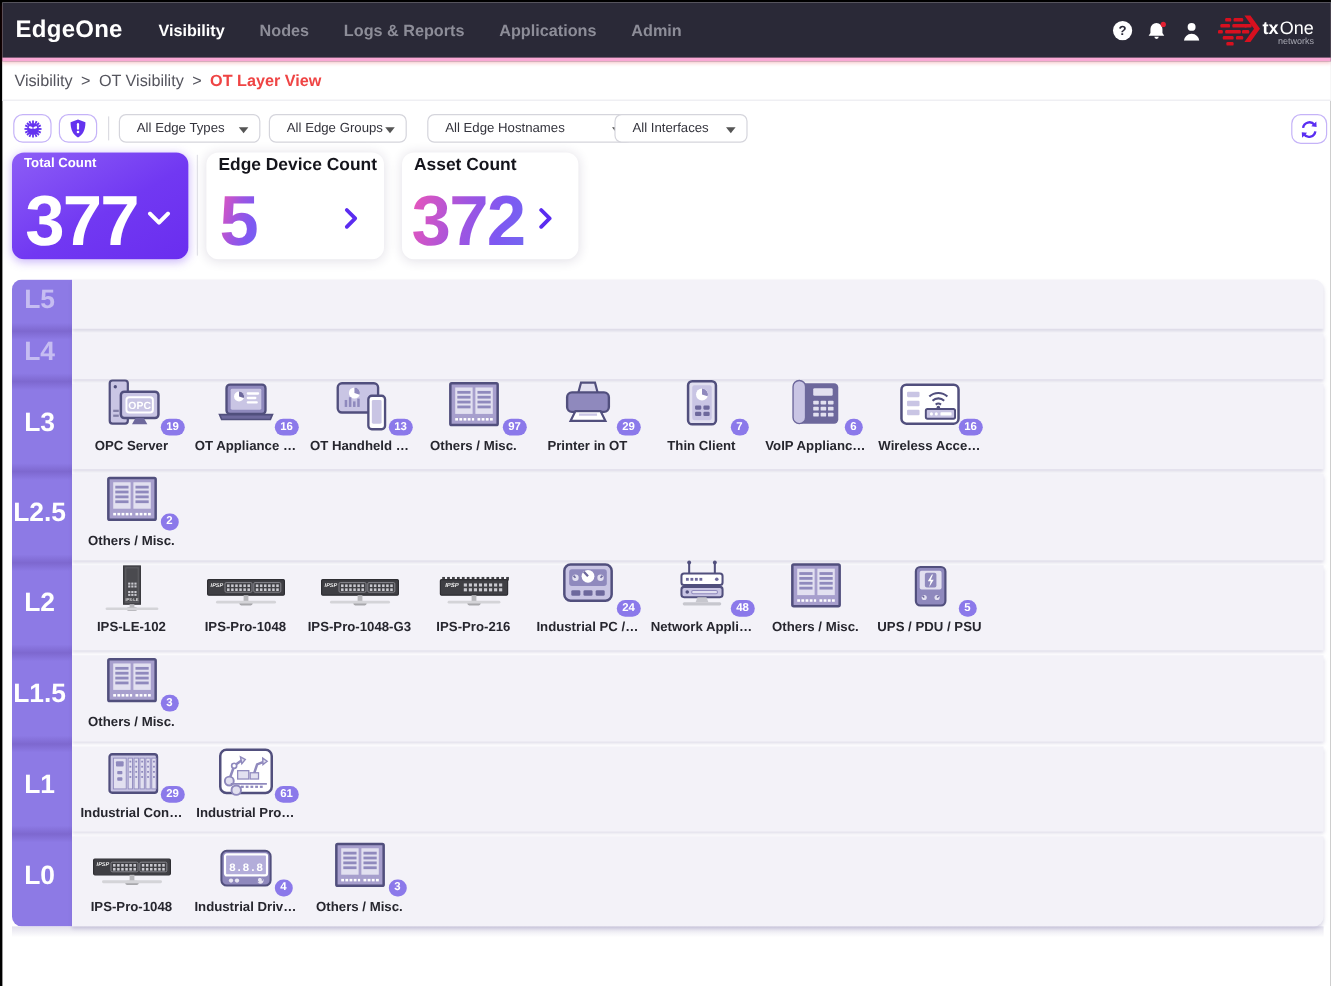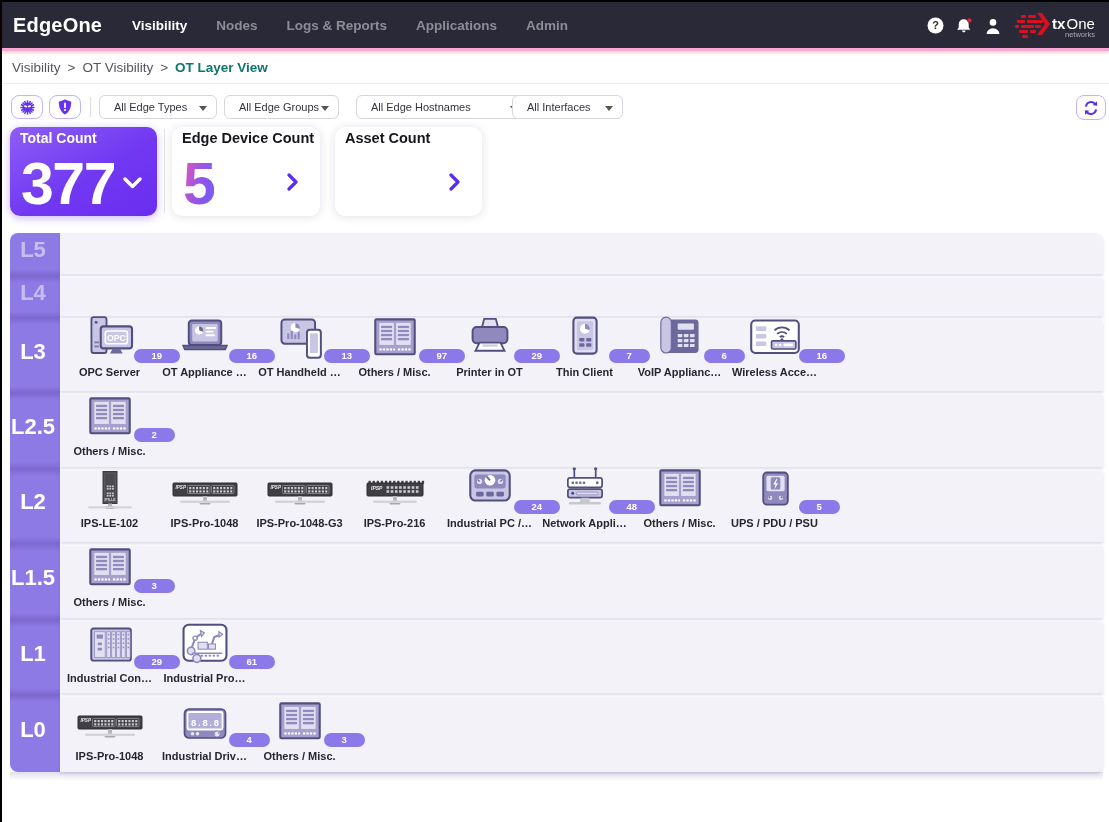--- a/index.html
+++ b/index.html
@@ -4,53 +4,53 @@
 *{margin:0;padding:0;box-sizing:border-box}
 html,body{width:1109px;height:822px;overflow:hidden;background:#000;font-family:"Liberation Sans",sans-serif}
 #app{position:absolute;left:2px;top:2px;width:1107px;height:820px;background:#fff}
 .nav{position:relative;height:49px;background:#2a2937;border-bottom:3px solid #f9a8d4;box-shadow:0 2px 3px rgba(220,20,30,.22)}
 .logo{position:absolute;left:11px;top:12px;font-size:20px;font-weight:bold;color:#fff;letter-spacing:.2px}
 .menu{position:absolute;left:130px;top:0;height:47px;display:flex;align-items:center}
 .menu span{font-size:13.5px;font-weight:bold;color:#8d8d98;margin-right:29px}
 .menu span.act{color:#fff}
 .nravi{position:absolute;top:0;height:47px;display:flex;align-items:center}
 .bc{height:33px;display:flex;align-items:center;padding-left:10px;font-size:13.5px;color:#55555e;border-bottom:1px solid #ececf1;background:#fff}
-.bc b{color:#0f766e}
+.bc b{color:#ef4444}
 .bc .sep{margin:0 7px}
 .tbar{position:relative;height:38px}
 .ibtn{position:absolute;top:11px;height:24px;background:#fff;border:1.4px solid #c5b3f8;border-radius:8px;display:flex;align-items:center;justify-content:center}
 .dd{position:absolute;top:11px;height:24px;background:#fff;border:1px solid #d5d5dc;border-radius:6px;display:flex;align-items:center;padding-left:14px;font-size:11px;color:#33333c}
 .dd .car{position:absolute;right:9px;top:10px;width:0;height:0;border-left:4px solid transparent;border-right:4px solid transparent;border-top:5px solid #555}
 .vdiv{position:absolute;left:88px;top:13px;width:1px;height:20px;background:#dcdce2}
 .cards{position:relative;height:105px}
 .card{position:absolute;top:5px;height:89px;border-radius:10px}
 .c1{left:8px;width:147px;background:linear-gradient(150deg,#8d5ef6 0%,#7138f2 55%,#6a2def 100%);box-shadow:0 2px 8px rgba(104,45,238,.35)}
 .cw{background:#fff;box-shadow:0 1px 10px rgba(40,30,80,.14)}
 .c2{left:170px;width:148px}
 .c3{left:333px;width:147px}
 .ct{position:absolute;left:10px;top:3px;font-size:14.5px;font-weight:bold;color:#15151c}
-.c1 .ct{color:#fff;font-size:14px}
+.c1 .ct{color:#fff;font-size:11px}
 .num{position:absolute;left:11px;top:27.5px;font-size:59px;font-weight:bold;line-height:1;letter-spacing:-1.5px}
 .c1 .num{color:#fff}
 .grad{background:linear-gradient(105deg,#ec55b8 0%,#a055e0 45%,#7e58f2 75%,#7468f0 100%);-webkit-background-clip:text;background-clip:text;-webkit-text-fill-color:transparent}
 .cdv{position:absolute;left:162px;top:7px;width:1px;height:84px;background:#e2e2e8}
 .tbl{position:absolute;left:0;top:0}
 .pcol{position:absolute;left:8px;top:231px;width:50px;height:539px;background:#8d7ae5;border-radius:8px 0 0 8px;background-image:linear-gradient(rgba(70,40,130,0) 0%,rgba(70,40,130,.22) 50%,rgba(70,40,130,0) 100%),linear-gradient(rgba(70,40,130,0) 0%,rgba(70,40,130,.22) 50%,rgba(70,40,130,0) 100%),linear-gradient(rgba(70,40,130,0) 0%,rgba(70,40,130,.22) 50%,rgba(70,40,130,0) 100%),linear-gradient(rgba(70,40,130,0) 0%,rgba(70,40,130,.22) 50%,rgba(70,40,130,0) 100%),linear-gradient(rgba(70,40,130,0) 0%,rgba(70,40,130,.22) 50%,rgba(70,40,130,0) 100%),linear-gradient(rgba(70,40,130,0) 0%,rgba(70,40,130,.22) 50%,rgba(70,40,130,0) 100%),linear-gradient(rgba(70,40,130,0) 0%,rgba(70,40,130,.22) 50%,rgba(70,40,130,0) 100%);background-size:100% 14px;background-repeat:no-repeat;background-position:0 36px,0 78px,0 153px,0 229px,0 304px,0 380px,0 455px}
 .lab{position:absolute;left:8px;width:46px;text-align:center;font-weight:bold;font-size:22px;color:#fff;line-height:23px}
 .lab.dim{color:rgba(255,255,255,.5)}
 .row{position:absolute;left:58px;width:1043px;background:#f3f2f8;box-shadow:0 2px 3px rgba(100,90,150,.22)}
 .row.first{border-radius:0 8px 0 0}
 .row.last{border-radius:0 0 8px 0}
 .cells{position:absolute;left:2px;top:0;height:100%;display:flex}
 .cell{position:relative;width:95px;display:flex;flex-direction:column;align-items:center}
 .ic{height:42px;display:flex;align-items:flex-end;justify-content:center}
 .ic.big svg{transform:scale(1.16);transform-origin:50% 95%}
 .ic.med svg{transform:scale(1.07);transform-origin:50% 95%}
 .lb{margin-top:4px;font-size:11px;font-weight:bold;color:#26262e;white-space:nowrap}
-.bd{position:absolute;left:calc(50% + 24px);top:29px;background:#8b79ea;color:#fff;font-size:9.5px;font-weight:bold;border-radius:9px;padding:2px 18px;line-height:1;min-width:9px;text-align:center}
+.bd{position:absolute;left:calc(50% + 24px);top:29px;background:#8b79ea;color:#fff;font-size:9.5px;font-weight:bold;border-radius:9px;padding:2px 5px;line-height:1;min-width:9px;text-align:center}
 .rpad .cell{padding-top:4px}
 .rpad .bd{top:33px}
 .rL0 .cell{padding-top:7px}
 .rL0 .bd{top:36px}
 .shd{position:absolute;left:8px;top:770px;width:1093px;height:9px;background:linear-gradient(rgba(110,100,160,.20),rgba(110,100,160,0))}
 </style></head><body>
 <div id="app">
 <div class="nav">
 <div class="logo">EdgeOne</div>
 <div class="menu">
@@ -170,20 +170,21 @@
 <div class="cdv"></div>
 <div class="card cw c2">
         <div class="ct">Edge Device Count</div>
         <div class="num grad">5</div>
 <div style="position:absolute;left:115px;top:46px"><svg width="11" height="18" viewBox="0 0 11 18" fill="none" stroke="#5b2cf0" stroke-width="3.2" stroke-linecap="round" stroke-linejoin="round">
             <path d="M2 2 L9 9 L2 16"></path>
           </svg></div>
       </div>
 <div class="card cw c3">
         <div class="ct">Asset Count</div>
+        <div class="num grad" style="letter-spacing:-1.5px;left:8px">372</div>
 <div style="position:absolute;left:114px;top:46px"><svg width="11" height="18" viewBox="0 0 11 18" fill="none" stroke="#5b2cf0" stroke-width="3.2" stroke-linecap="round" stroke-linejoin="round">
             <path d="M2 2 L9 9 L2 16"></path>
           </svg></div>
       </div>
 </div>
 <div class="tbl">
 <div class="pcol"></div>
 <div class="row first" style="top:231px;height:41px">
         <div class="cells"></div>
       </div>

